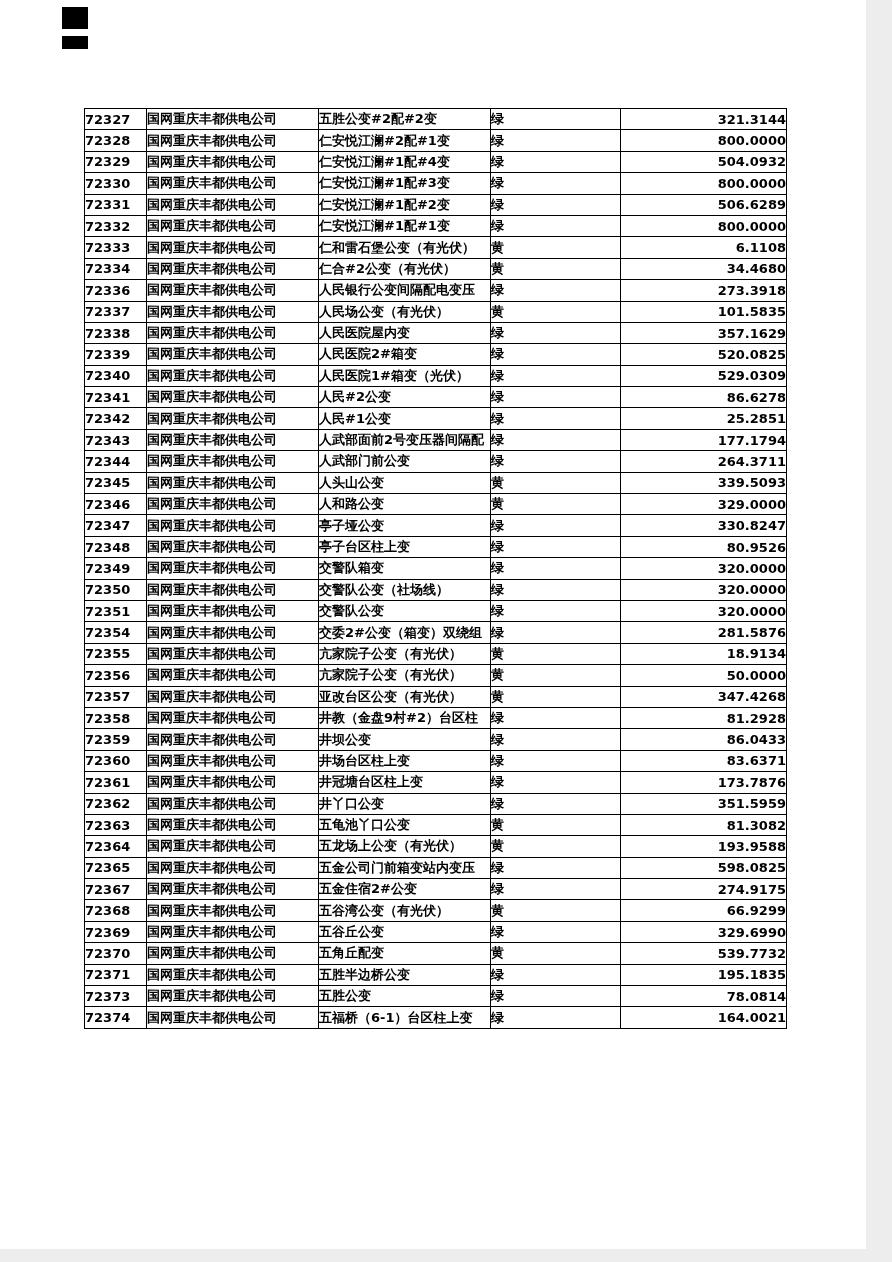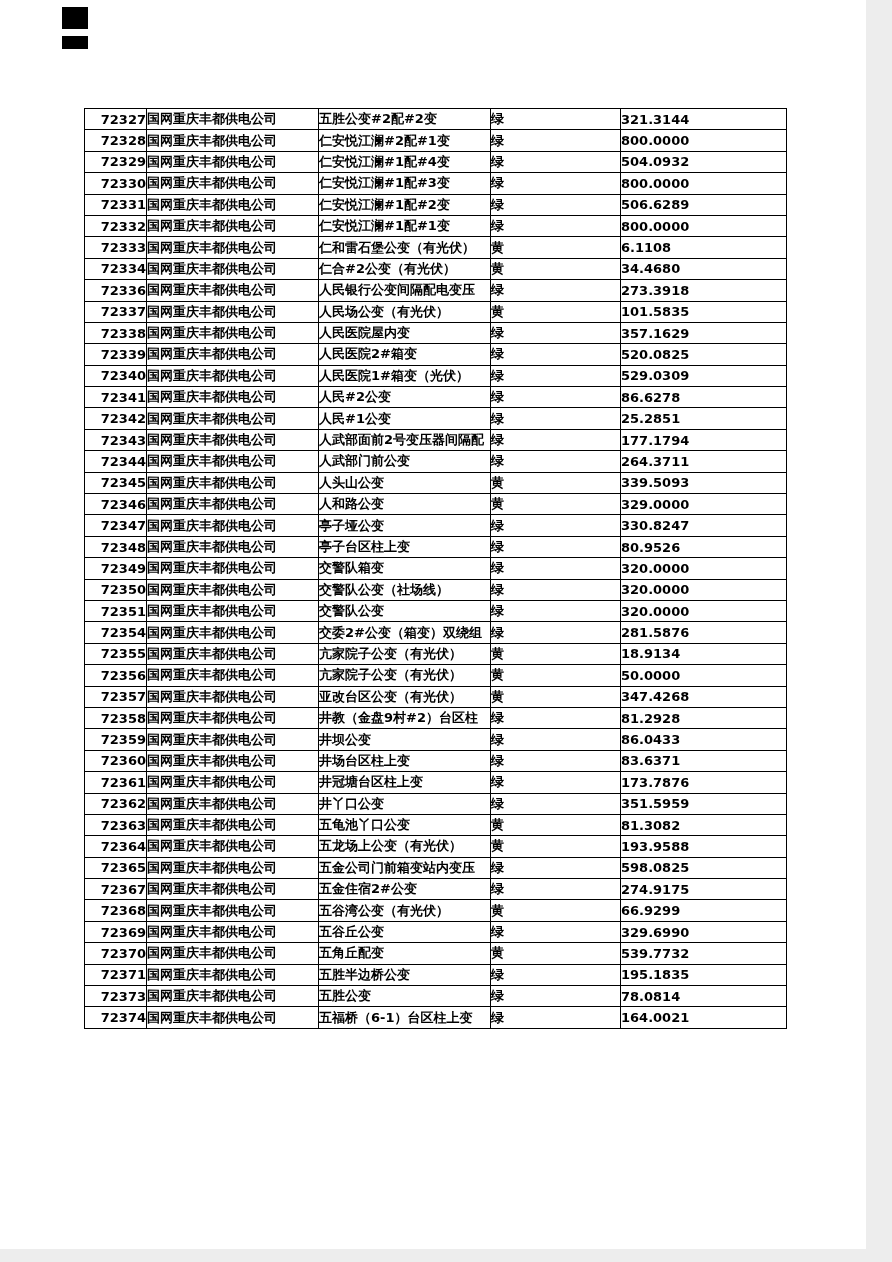--- a/index.html
+++ b/index.html
@@ -60,25 +60,25 @@
     height: 21.4px;
     box-sizing: border-box;
     font-size: 13px;
     font-weight: 700;
     color: #000000;
     padding: 0;
     overflow: hidden;
     white-space: nowrap;
     vertical-align: middle;
   }
-  td.col-id     { text-align: right; }
+  td.col-id     { text-align: left; }
   td.col-company{ padding-left: 3px; }
   td.col-name   { padding-left: 3px; }
   td.col-status { padding-left: 3px; }
-  td.col-value  { text-align: left; padding-right: 76px; font-size: 12px; }
+  td.col-value  { text-align: right; padding-right: 76px; font-size: 12px; }
 </style>
 </head>
 <body>
 
 <div class="page">
 
   <div class="edge-right"></div>
   <div class="edge-bottom"></div>
 
   <div class="corner-mark-top"></div>

